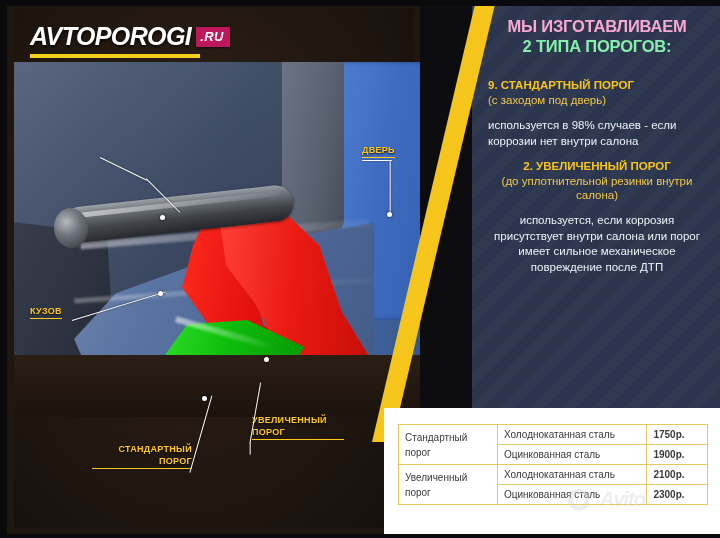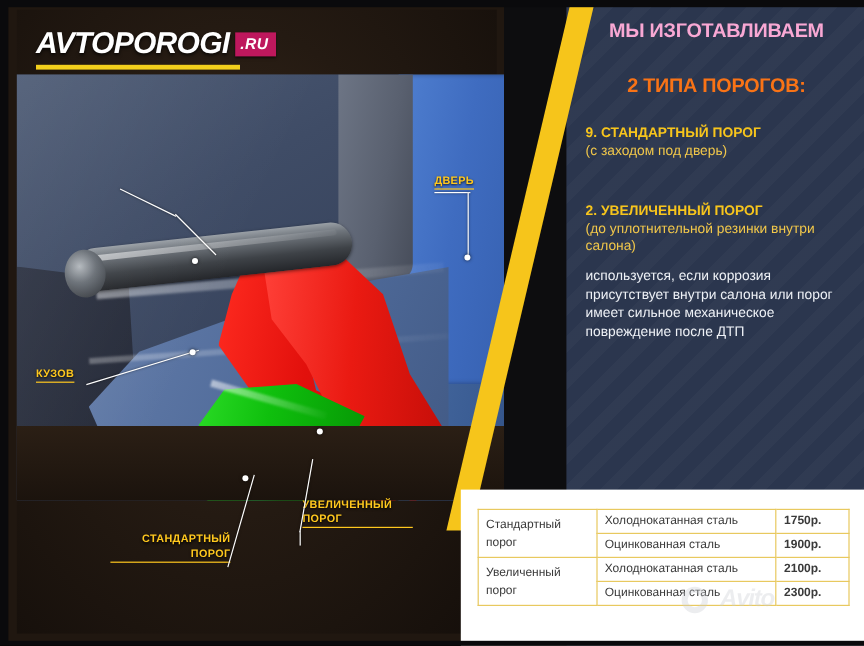--- a/index.html
+++ b/index.html
@@ -174,22 +174,22 @@
   #right-panel::before{
     content:""; position:absolute; inset:0;
     background:repeating-linear-gradient(135deg, rgba(255,255,255,.022) 0 10px, rgba(0,0,0,0) 10px 22px);
   }
   #right-inner{ position:relative; padding:16px 14px 0 16px; }
   .hdr1{
     color:#f9a8d4; font-weight:bold; font-size:16.5px;
     letter-spacing:-.2px; text-align:center; line-height:20px;
   }
   .hdr2{
-    color:#f97316; font-weight:bold; font-size:16.5px;
-    letter-spacing:-.2px; text-align:center; line-height:20px;margin-top:26px;
+    color:#86efac; font-weight:bold; font-size:16.5px;
+    letter-spacing:-.2px; text-align:center; line-height:20px;
   }
   .sec-title{ color:#f7c51c; font-weight:bold; font-size:11.5px; line-height:15px; }
   .sec-sub{ color:#f1c74a; font-size:11.5px; line-height:14px; }
   .sec-body{ color:#eef1f6; font-size:11.5px; line-height:15.5px; }
   .blk{ margin-top:16px; }
   .blk2{ margin-top:11px; }
 
   
   #price-card{
     position:absolute; left:384px; top:408px; width:336px; height:130px;
@@ -288,23 +288,24 @@
   </div>
 
   <div id="right-panel">
     <div id="right-inner">
       <div class="hdr1">МЫ ИЗГОТАВЛИВАЕМ</div>
       <div class="hdr2">2 ТИПА ПОРОГОВ:</div>
 
       <div class="blk" style="margin-top:22px;">
         <div class="sec-title">9. СТАНДАРТНЫЙ ПОРОГ</div>
         <div class="sec-sub">(с заходом под дверь)</div>
+        <div class="sec-body blk2">используется в 98% случаев - если коррозии нет внутри салона</div>
       </div>
 
-      <div class="blk" style="margin-top:36px;">
+      <div class="blk" style="margin-top:10px;text-align:center;">
         <div class="sec-title">2. УВЕЛИЧЕННЫЙ ПОРОГ</div>
         <div class="sec-sub">(до уплотнительной резинки внутри салона)</div>
         <div class="sec-body blk2">используется, если коррозия присутствует внутри салона или порог имеет сильное механическое повреждение после ДТП</div>
       </div>
     </div>
   </div>
 
   <svg id="divider" viewBox="0 0 720 538">
     <polygon points="476,0 496,0 392,442 372,442" fill="#f6c51b"></polygon>
     <polygon points="496,0 720,0 720,420 388,420 420,300" fill="#2b364e" opacity="0"></polygon>

